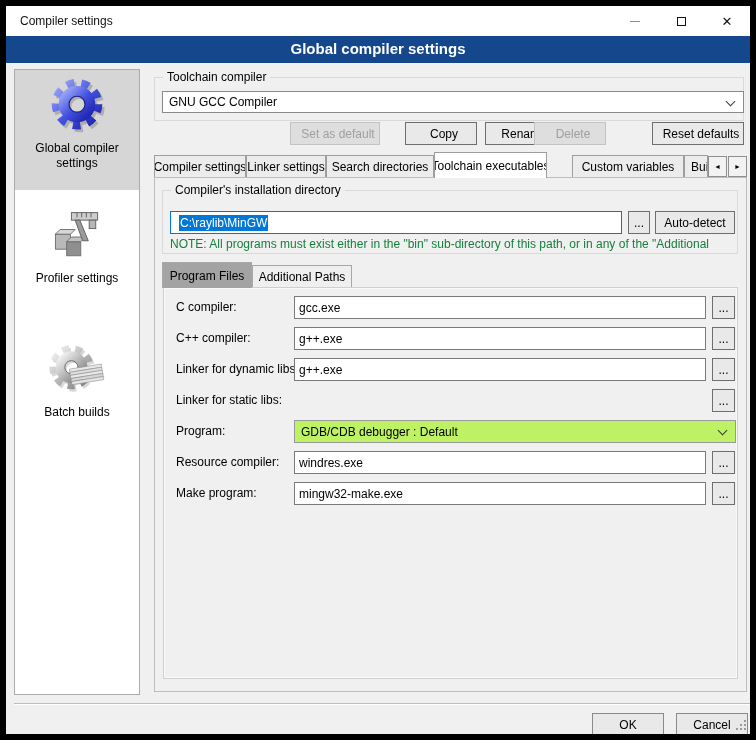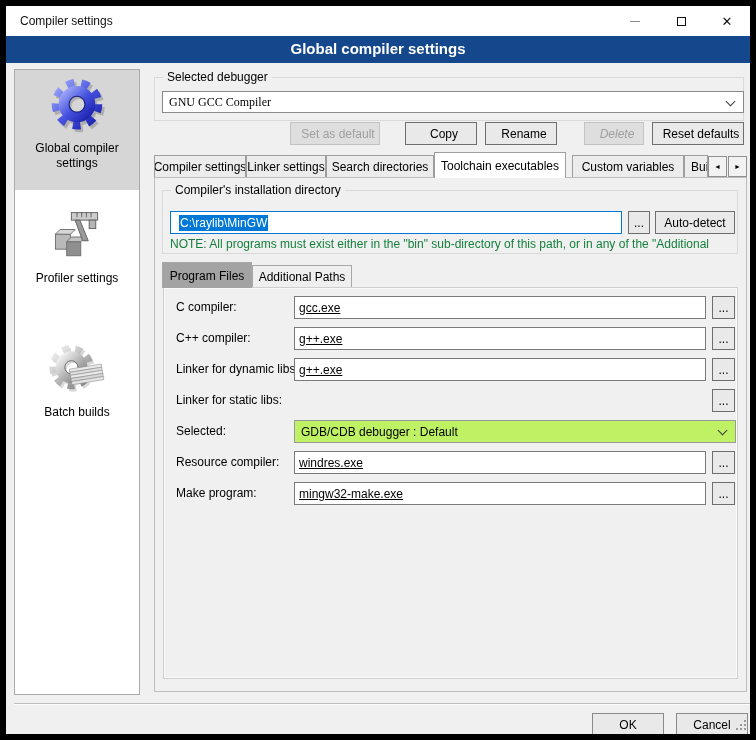--- a/index.html
+++ b/index.html
@@ -37,31 +37,31 @@
   .btn.disabled{background:#dedede;border-color:#c3c3c3;color:#9f9f9f;}
   .combo{position:absolute;background:#fff;border:1px solid #8a8a8a;display:flex;align-items:center;
          padding-left:6px;height:22px;}
   .combo.gray{background:#bef264;border-color:#999;}
   .chev{position:absolute;right:9px;top:6px;width:7px;height:7px;border-right:1.4px solid #3d3d3d;
         border-bottom:1.4px solid #3d3d3d;transform:rotate(45deg);}
   .tfield{position:absolute;background:#fff;border:1px solid #7a7a7a;height:23px;font-size:12px;
           padding:0 4px;font-family:"Liberation Sans","DejaVu Sans",sans-serif;color:#000;}
   
   .gb-selcomp{left:148px;top:71px;width:590px;height:44px;}
-  .combo-compiler{left:156px;top:85px;width:582px;font-family:Liberation Serif, serif;}
+  .combo-compiler{left:156px;top:85px;width:582px;}
   .toolrow .btn{position:absolute;top:116px;height:23px;padding-left:6px;}
   .b-setdef{left:284px;width:90px;} .b-copy{left:399px;width:72px;} .b-rename{left:479px;width:72px;}
-  .b-delete{left:578px;width:60px;font-style:italic;} .b-reset{left:646px;width:92px;}
+  .b-delete{left:528px;width:72px;} .b-reset{left:646px;width:92px;}
   
   .tabstrip{position:absolute;left:148px;top:146px;height:26px;}
   .tab{position:absolute;top:3px;height:23px;background:#ececec;border:1px solid #9e9e9e;border-bottom:none;
        display:flex;align-items:center;justify-content:center;white-space:nowrap;overflow:hidden;padding:0 6px;}
   .tab.active{top:0;height:26px;background:#fff;z-index:3;}
   .t0{left:0;width:92px;} .t1{left:92px;width:80px;} .t2{left:172px;width:108px;}
-  .t3{left:280px;width:132px;} .t4{left:418px;width:112px;} .t5{left:530px;width:24px;justify-content:flex-start;}
+  .t3{left:280px;width:113px;} .t4{left:418px;width:112px;} .t5{left:530px;width:24px;justify-content:flex-start;}
   .tabarrow{position:absolute;top:150px;width:19px;height:21px;background:#f2f2f2;border:1px solid #8f8f8f;
             display:flex;align-items:center;justify-content:center;font-size:7px;color:#000;padding:0;}
   .ta-l{left:702px;} .ta-r{left:722px;}
   
   .panel{position:absolute;left:148px;top:171px;width:593px;height:515px;border:1px solid #bdbdbd;background:#f0f0f0;z-index:1;}
   .gb-instdir{left:156px;top:184px;width:576px;height:64px;z-index:2;}
   .dirfield{position:absolute;left:164px;top:205px;width:452px;height:23px;background:#fff;border:1px solid #0078d7;
             display:flex;align-items:center;padding-left:8px;z-index:2;}
   .dirsel{background:#0078d7;color:#fff;padding:1px 1px;}
   .b-browse-dir{position:absolute;left:622px;top:205px;width:22px;height:23px;z-index:2;}
@@ -69,21 +69,21 @@
   .note{position:absolute;left:164px;top:231px;width:566px;color:#15803d;white-space:nowrap;overflow:hidden;z-index:2;}
   
   .subtab{position:absolute;height:23px;background:#efefef;border:1px solid #a7a7a7;border-bottom:none;
           display:flex;align-items:center;justify-content:center;z-index:2;}
   .subtab.active{background:#a3a3a3;z-index:4;}
   .st0{left:156px;top:256px;width:90px;height:26px;}
   .st1{left:246px;top:259px;width:100px;}
   .innerpanel{position:absolute;left:157px;top:281px;width:575px;height:392px;border:1px solid #cfcfcf;
               box-shadow:inset 0 0 0 1px #fafafa;background:#f0f0f0;z-index:3;}
   .frow-label{position:absolute;left:170px;height:23px;line-height:23px;z-index:4;}
-  .frow-input{left:288px;width:412px;z-index:4;text-decoration:underline;}
+  .frow-input{left:288px;width:412px;z-index:4;}
   .frow-browse{position:absolute;left:706px;width:23px;height:23px;z-index:4;}
   .frow-select{left:288px;width:442px;height:23px;z-index:4;}
   
   .footsep{position:absolute;left:8px;top:697px;width:740px;height:2px;border-top:1px solid #bdbdbd;border-bottom:1px solid #fdfdfd;}
   .b-ok{position:absolute;left:586px;top:707px;width:72px;height:23px;border-color:#8a8a8a;}
   .b-cancel{position:absolute;left:670px;top:707px;width:72px;height:23px;border-color:#8a8a8a;}
   .grip{position:absolute;right:4px;bottom:4px;width:10px;height:10px;}
   .grip i{position:absolute;width:2px;height:2px;background:#9a9a9a;}
   .g1{right:0;bottom:0;} .g2{right:4px;bottom:0;} .g3{right:8px;bottom:0;}
   .g4{right:0;bottom:4px;} .g5{right:4px;bottom:4px;} .g6{right:0;bottom:8px;}
@@ -169,21 +169,21 @@
           <rect x="1.2" y="6.8" width="34" height="3.4" fill="#e9e9e9" stroke="#8d8d8d" stroke-width="0.6"></rect>
           <rect x="1.8" y="10.2" width="34" height="3.4" fill="#d6d6d6" stroke="#8d8d8d" stroke-width="0.6"></rect>
           <rect x="2.4" y="13.6" width="34" height="3.4" fill="#e4e4e4" stroke="#8d8d8d" stroke-width="0.6"></rect>
         </g>
       </svg>
       <span class="lbl">Batch builds</span>
     </div>
   </div>
 
   <div class="groupbox gb-selcomp">
-    <span class="gb-label">Selected debugger</span>
+    <span class="gb-label">Toolchain compiler</span>
   </div>
   <div class="combo combo-compiler">
     <span>GNU GCC Compiler</span>
     <span class="chev"></span>
   </div>
 
   <div class="toolrow">
     <div class="btn disabled b-setdef">Set as default</div>
     <div class="btn b-copy">Copy</div>
     <div class="btn b-rename">Rename</div>
@@ -230,21 +230,21 @@
   <input class="tfield frow-input" style="top: 321px;" value="g++.exe">
   <div class="btn frow-browse" style="top:321px">...</div>
 
   <span class="frow-label" style="top:352px">Linker for dynamic libs:</span>
   <input class="tfield frow-input" style="top: 352px;" value="g++.exe">
   <div class="btn frow-browse" style="top:352px">...</div>
 
   <span class="frow-label" style="top:383px">Linker for static libs:</span>
   <div class="btn frow-browse" style="top:383px">...</div>
 
-  <span class="frow-label" style="top:414px">Selected:</span>
+  <span class="frow-label" style="top:414px">Program:</span>
   <div class="combo gray frow-select" style="top:414px;position:absolute">
     <span>GDB/CDB debugger : Default</span>
     <span class="chev"></span>
   </div>
 
   <span class="frow-label" style="top:445px">Resource compiler:</span>
   <input class="tfield frow-input" style="top: 445px;" value="windres.exe">
   <div class="btn frow-browse" style="top:445px">...</div>
 
   <span class="frow-label" style="top:476px">Make program:</span>

